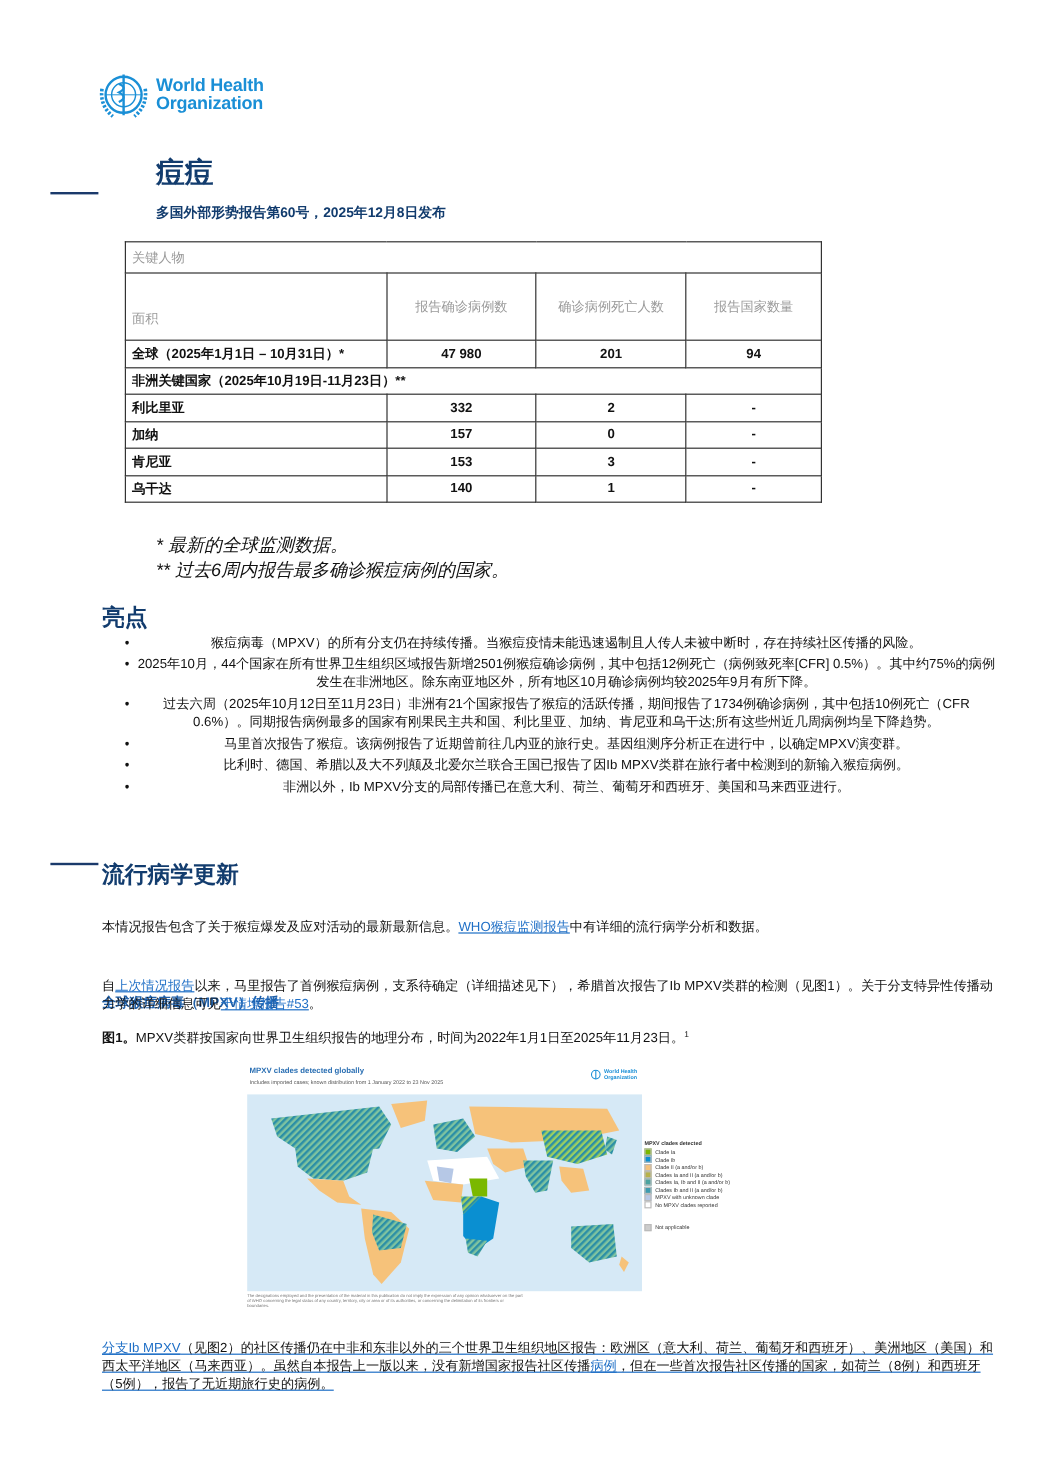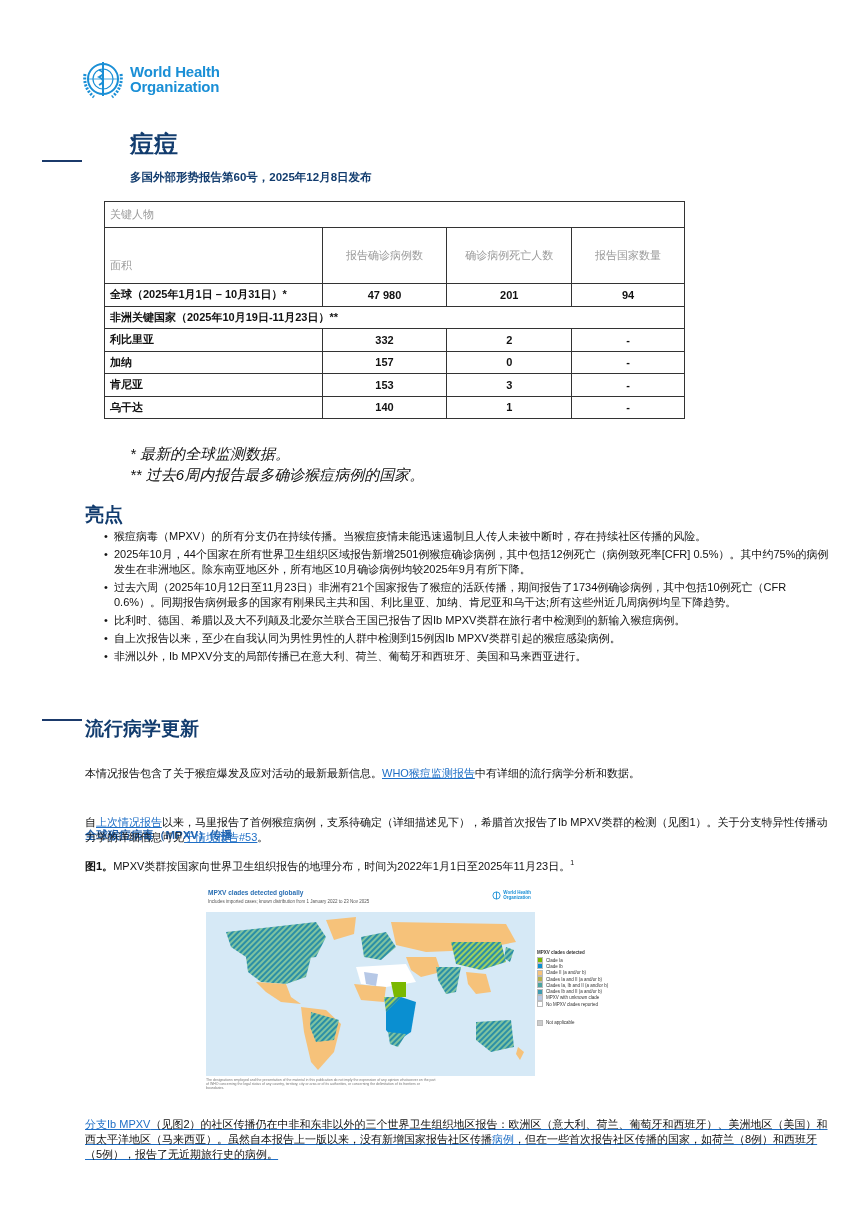--- a/index.html
+++ b/index.html
@@ -22,21 +22,21 @@
   .hdr td.c { text-align: center; }
   .hdr td.first { vertical-align: bottom; padding-bottom: 10px; }
   .row td { height: 22.5px; font-weight: bold; }
   .row td.c { text-align: center; }
   .grp td { height: 22.5px; font-weight: bold; }
 
   .fn { position: absolute; left: 130px; font-size: 15px; font-style: italic; color: #111; }
 
   .h2 { position: absolute; left: 85px; font-size: 19px; font-weight: bold; color: #123c6e; }
   ul.bul { position: absolute; left: 104px; top: 529px; width: 726px; list-style: none; font-size: 11px; line-height: 15px; }
-  ul.bul li { position: relative; padding-left: 10px; margin-bottom: 3px; }
+  ul.bul li { position: relative; padding-left: 10px; margin-bottom: 3px; text-align: center; }
   ul.bul li::before { content: "•"; position: absolute; left: 0; top: 0; }
 
   .p { position: absolute; left: 85px; width: 745px; font-size: 11px; line-height: 15px; }
   .h3 { position: absolute; left: 85px; font-size: 11.5px; font-weight: bold; color: #1f5fa8; margin-top: 36px; }
   a.lk { color: #1f6fc6; text-decoration: underline; }
   .ul-line { text-decoration: underline; text-decoration-color: #1f6fc6; }
   sup { font-size: 7px; }
 
   .map { position: absolute; left: 205px; top: 886px; width: 330px; height: 214px; background: #fff; }
   .map-title { position: absolute; left: 3px; top: 3px; font-size: 6.5px; font-weight: bold; color: #2a6fb3; }
@@ -129,22 +129,22 @@
   </table>
 
 <div class="fn" style="top:445px;">* 最新的全球监测数据。</div>
 <div class="fn" style="top:466px;">** 过去6周内报告最多确诊猴痘病例的国家。</div>
 
 <div class="h2" style="top:502px;">亮点</div>
 <ul class="bul">
   <li>猴痘病毒（MPXV）的所有分支仍在持续传播。当猴痘疫情未能迅速遏制且人传人未被中断时，存在持续社区传播的风险。</li>
   <li>2025年10月，44个国家在所有世界卫生组织区域报告新增2501例猴痘确诊病例，其中包括12例死亡（病例致死率[CFR] 0.5%）。其中约75%的病例发生在非洲地区。除东南亚地区外，所有地区10月确诊病例均较2025年9月有所下降。</li>
   <li>过去六周（2025年10月12日至11月23日）非洲有21个国家报告了猴痘的活跃传播，期间报告了1734例确诊病例，其中包括10例死亡（CFR 0.6%）。同期报告病例最多的国家有刚果民主共和国、利比里亚、加纳、肯尼亚和乌干达;所有这些州近几周病例均呈下降趋势。</li>
+  <li>马里首次报告了猴痘。该病例报告了近期曾前往几内亚的旅行史。基因组测序分析正在进行中，以确定MPXV演变群。</li>
   <li>比利时、德国、希腊以及大不列颠及北爱尔兰联合王国已报告了因Ib MPXV类群在旅行者中检测到的新输入猴痘病例。</li>
-  <li>自上次报告以来，至少在自我认同为男性男性的人群中检测到15例因Ib MPXV类群引起的猴痘感染病例。</li>
   <li>非洲以外，Ib MPXV分支的局部传播已在意大利、荷兰、葡萄牙和西班牙、美国和马来西亚进行。</li>
 </ul>
 
 <div class="rule" style="top:719px;"></div>
 
 <div class="h2" style="top:716px;">流行病学更新</div>
 <div class="p" style="top:766px;">
   <span>本情况报告包含了关于猴痘爆发及应对活动的最新最新信息。</span><a class="lk">WHO猴痘监测报告</a><span>中有详细的流行病学分析和数据。</span>
 </div>
 <div class="h3" style="top:792px;">全球猴痘病毒（MPXV）传播</div>

